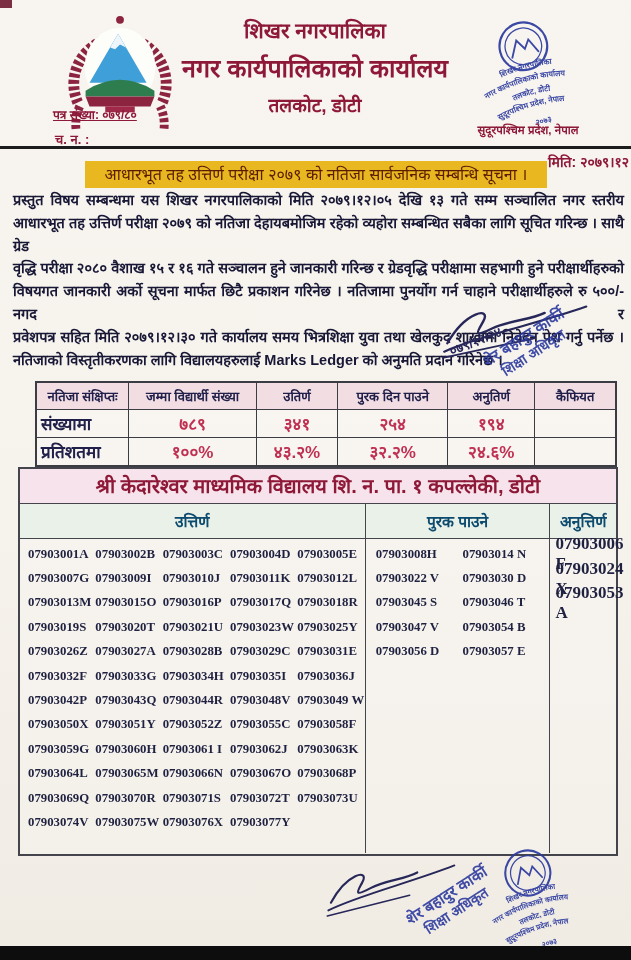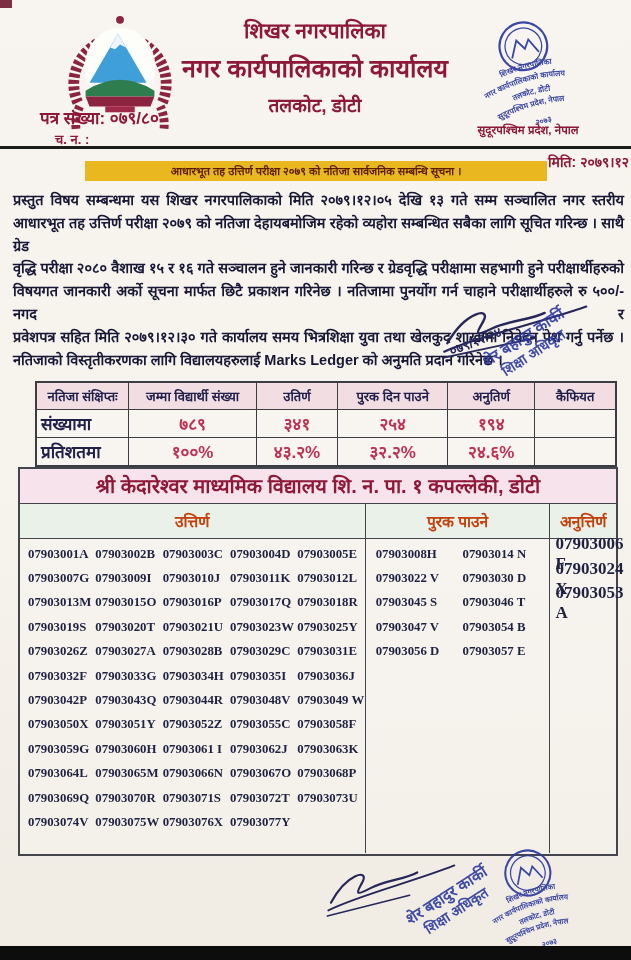--- a/index.html
+++ b/index.html
@@ -10,28 +10,28 @@
   }
   .corner-mark{position:absolute;left:0;top:0;width:12px;height:8px;background:#7c2f42;}
   
   .emblem{position:absolute;left:56px;top:12px;width:128px;height:118px;}
   .hdr-center{position:absolute;left:165px;top:16px;width:300px;text-align:center;color:#8e1838;}
   .hdr-muni{font-size:21px;font-weight:bold;}
   .hdr-office{font-size:25px;font-weight:bold;margin-top:6px;}
   .hdr-addr{font-size:19px;font-weight:bold;margin-top:8px;}
   .stamp-top{position:absolute;left:465px;top:18px;width:130px;height:110px;transform:rotate(-14deg);opacity:.92;}
   .stamp-bottom{position:absolute;left:476px;top:846px;width:118px;height:104px;transform:rotate(-16deg);opacity:.92;}
-  .letter-no{position:absolute;left:40px;top:106px;font-size:17px;font-weight:bold;color:#8e1838;}
+  .letter-no{position:absolute;left:53px;top:106px;font-size:12px;font-weight:bold;color:#8e1838;text-decoration:underline;}
   .ref-no{position:absolute;left:55px;top:130px;font-size:13px;font-weight:bold;color:#8e1838;}
   .province{position:absolute;left:443px;top:122px;width:170px;text-align:center;font-size:11.5px;font-weight:bold;color:#8e1838;}
   .rule{position:absolute;left:0;top:146px;width:631px;height:3px;background:#1c1c1c;}
   .date-line{position:absolute;right:6px;top:152px;font-size:14px;font-weight:bold;color:#8e1838;}
   
   .notice-bar{position:absolute;left:85px;top:161px;width:462px;background:#e9b71f;color:#5c1c00;
-    font-size:11px;font-weight:bold;text-align:center;padding:2px 0 3px;}
+    font-size:16px;font-weight:normal;text-align:center;padding:2px 0 3px;}
   .body-text{position:absolute;left:7px;top:189px;width:617px;font-size:14.5px;font-weight:bold;color:#181836;}
   .body-line{line-height:22.8px;margin-left:6px;}
   .jl{text-align:justify;text-align-last:justify;}
   
   .sig-top{position:absolute;left:438px;top:298px;width:156px;height:58px;transform:rotate(-6deg);}
   .sig-date{position:absolute;left:448px;top:332px;font-size:13px;font-weight:bold;color:#27275a;transform:rotate(-22deg);}
   .name-stamp{color:#2c3a9e;font-weight:bold;text-align:center;line-height:19px;opacity:.9;}
   .name-stamp .n1{font-size:15.5px;}
   .name-stamp .n2{font-size:14px;}
   .name-stamp-top{position:absolute;left:482px;top:326px;transform:rotate(-33deg);}
@@ -44,21 +44,21 @@
   .sum-table th{background:#f2dde3;color:#20204a;font-size:13px;font-weight:bold;height:22px;}
   .sum-table td{font-size:17px;font-weight:bold;height:20px;}
   .sum-label{color:#20204a;text-align:left;padding-left:6px;}
   .sum-num{color:#c03052;text-align:center;}
   
   .school{position:absolute;left:18px;top:467px;width:600px;height:389px;border:2px solid #44444c;
     background:rgba(255,255,255,0.18);box-sizing:border-box;}
   .school-title{height:34px;line-height:34px;text-align:center;background:#f7e3eb;color:#8e1838;
     font-size:20px;font-weight:bold;border-bottom:1.5px solid #44444c;}
   .school-head{display:flex;height:34px;background:#e9f1e8;border-bottom:1.5px solid #44444c;
-    color:#c2410c;font-size:15.5px;font-weight:bold;}
+    color:#0c4a6e;font-size:15.5px;font-weight:bold;}
   .sh-pass{width:58%;border-right:1.5px solid #44444c;display:flex;align-items:center;justify-content:center;box-sizing:border-box;}
   .sh-supp{width:31%;border-right:1.5px solid #44444c;display:flex;align-items:center;justify-content:center;box-sizing:border-box;}
   .sh-fail{width:11%;display:flex;align-items:center;justify-content:center;box-sizing:border-box;}
   .school-body{display:flex;height:calc(100% - 71px);}
   .col-pass{width:58%;border-right:1.5px solid #44444c;box-sizing:border-box;padding:3px 0 0 8px;}
   .col-supp{width:31%;border-right:1.5px solid #44444c;box-sizing:border-box;padding:3px 0 0 10px;}
   .col-fail{width:11%;box-sizing:border-box;padding:3px 0 0 5px;}
   .id-row{display:flex;height:24.4px;align-items:center;
     font-family:"Liberation Serif",serif;font-weight:bold;color:#1f2140;font-size:12.8px;}
   .col-pass .id-cell{width:20%;}

